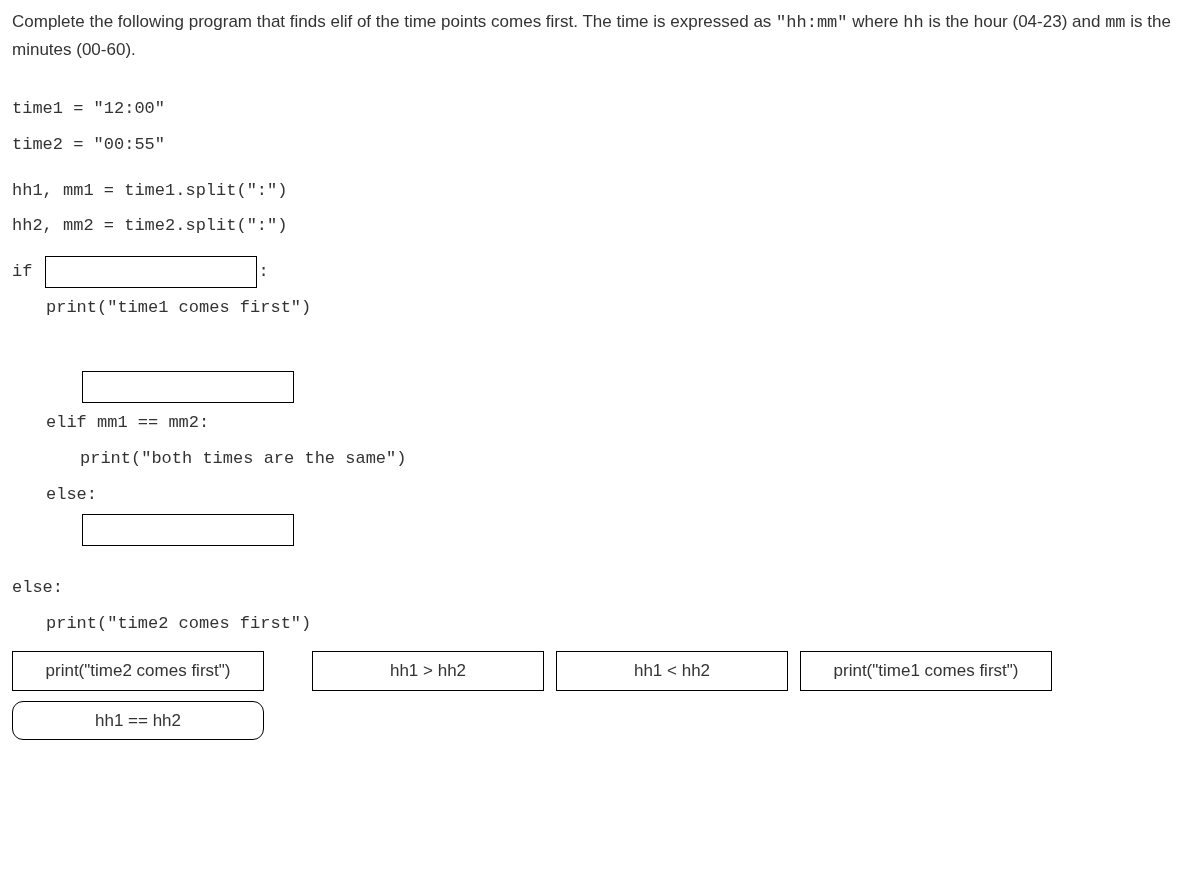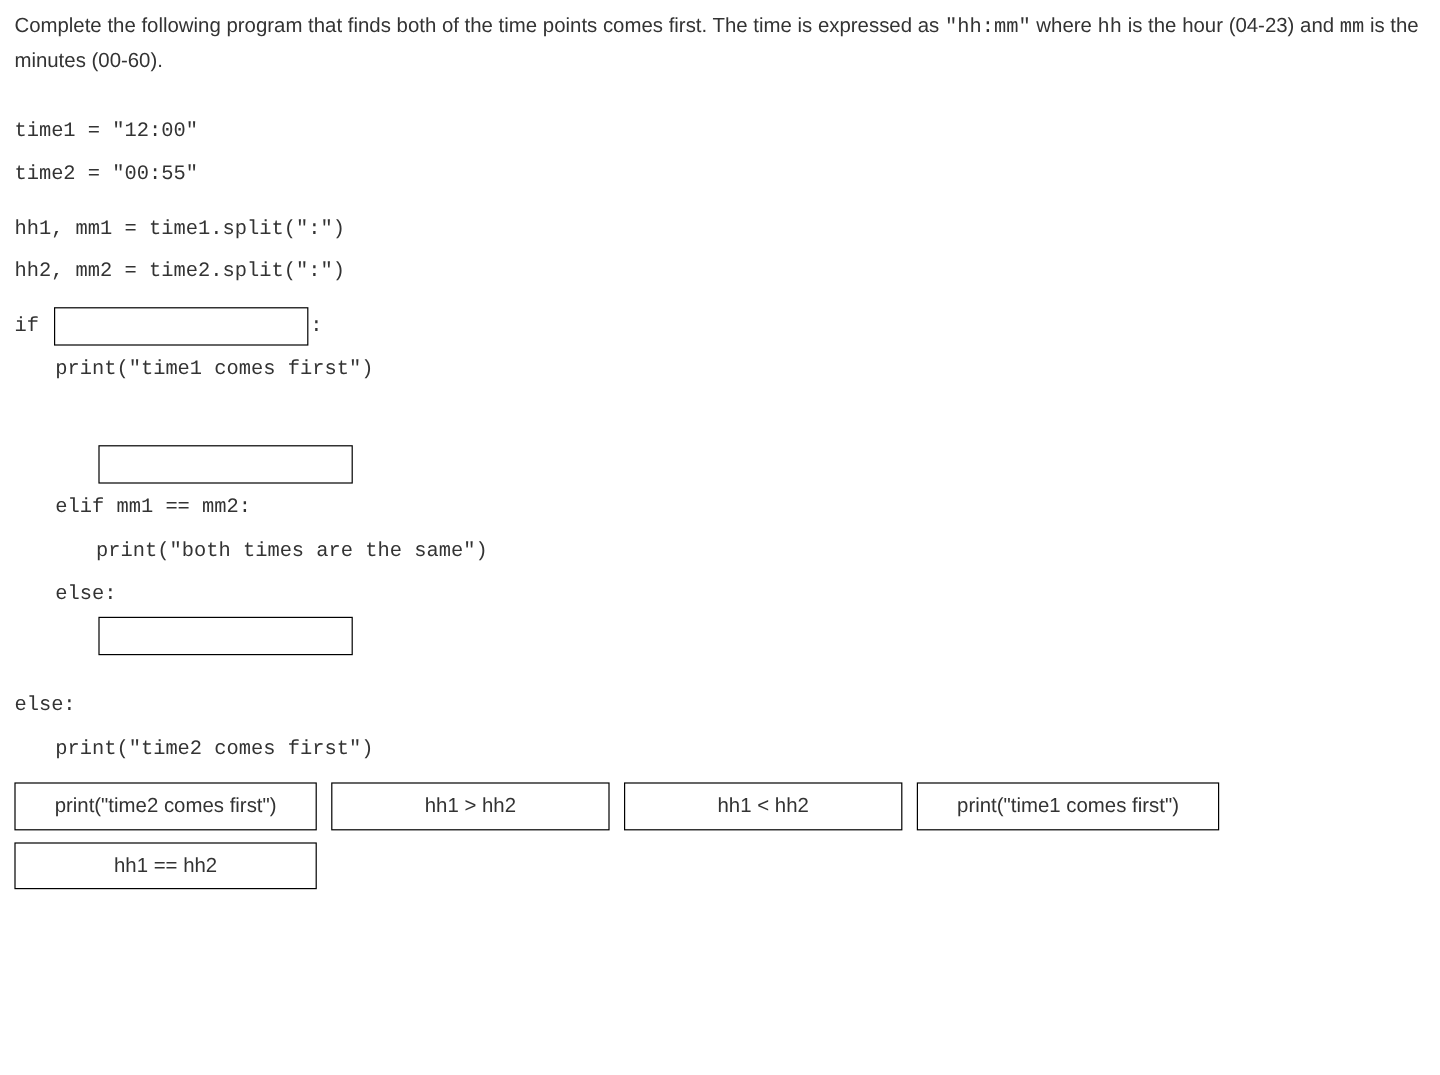--- a/index.html
+++ b/index.html
@@ -61,21 +61,21 @@
     justify-content: center;
   }
   .row2 .answer-chip {
     min-width: 200px;
   }
 </style>
 </head>
 <body>
 
 <div class="question-text">
-  <span>Complete the following program that finds both of the time points comes first. The time is expressed as </span><span class="mono">"hh:mm"</span><span> where </span><span class="mono">hh</span><span> is the hour (04-23) and </span><span class="mono">mm</span><span> is the minutes (00-60).</span>
+  <span>Complete the following program that finds elif of the time points comes first. The time is expressed as </span><span class="mono">"hh:mm"</span><span> where </span><span class="mono">hh</span><span> is the hour (04-23) and </span><span class="mono">mm</span><span> is the minutes (00-60).</span>
 </div>
 
 <div class="code-area">
   <div class="code-line">time1 = "12:00"</div>
   <div class="code-line">time2 = "00:55"</div>
   <div class="spacer-small"></div>
   <div class="code-line">hh1, mm1 = time1.split(":")</div>
   <div class="code-line">hh2, mm2 = time2.split(":")</div>
   <div class="spacer-small"></div>
 
@@ -94,20 +94,20 @@
   <div class="code-line indent2"><span class="blank-box blank-wide"></span></div>
 
   <div class="spacer-med"></div>
 
   <div class="code-line">else:</div>
   <div class="code-line indent1">print("time2 comes first")</div>
 </div>
 
 <div class="answer-row">
   <div class="answer-chip" style="min-width:230px;">print("time2 comes first")</div>
-  <div class="answer-chip" style="min-width:210px;">hh1 &gt; hh2</div>
+  <div class="answer-chip" style="min-width:210px;margin-left:36px;">hh1 &gt; hh2</div>
   <div class="answer-chip" style="min-width:210px;text-align:right;">hh1 &lt; hh2</div>
   <div class="answer-chip" style="min-width:230px;">print("time1 comes first")</div>
 </div>
 
 <div class="answer-row row2">
-  <div class="answer-chip" style="min-width:230px;">hh1 == hh2</div>
+  <div class="answer-chip" style="min-width:230px;border-radius:11px;">hh1 == hh2</div>
 </div>
 
 </body></html>

